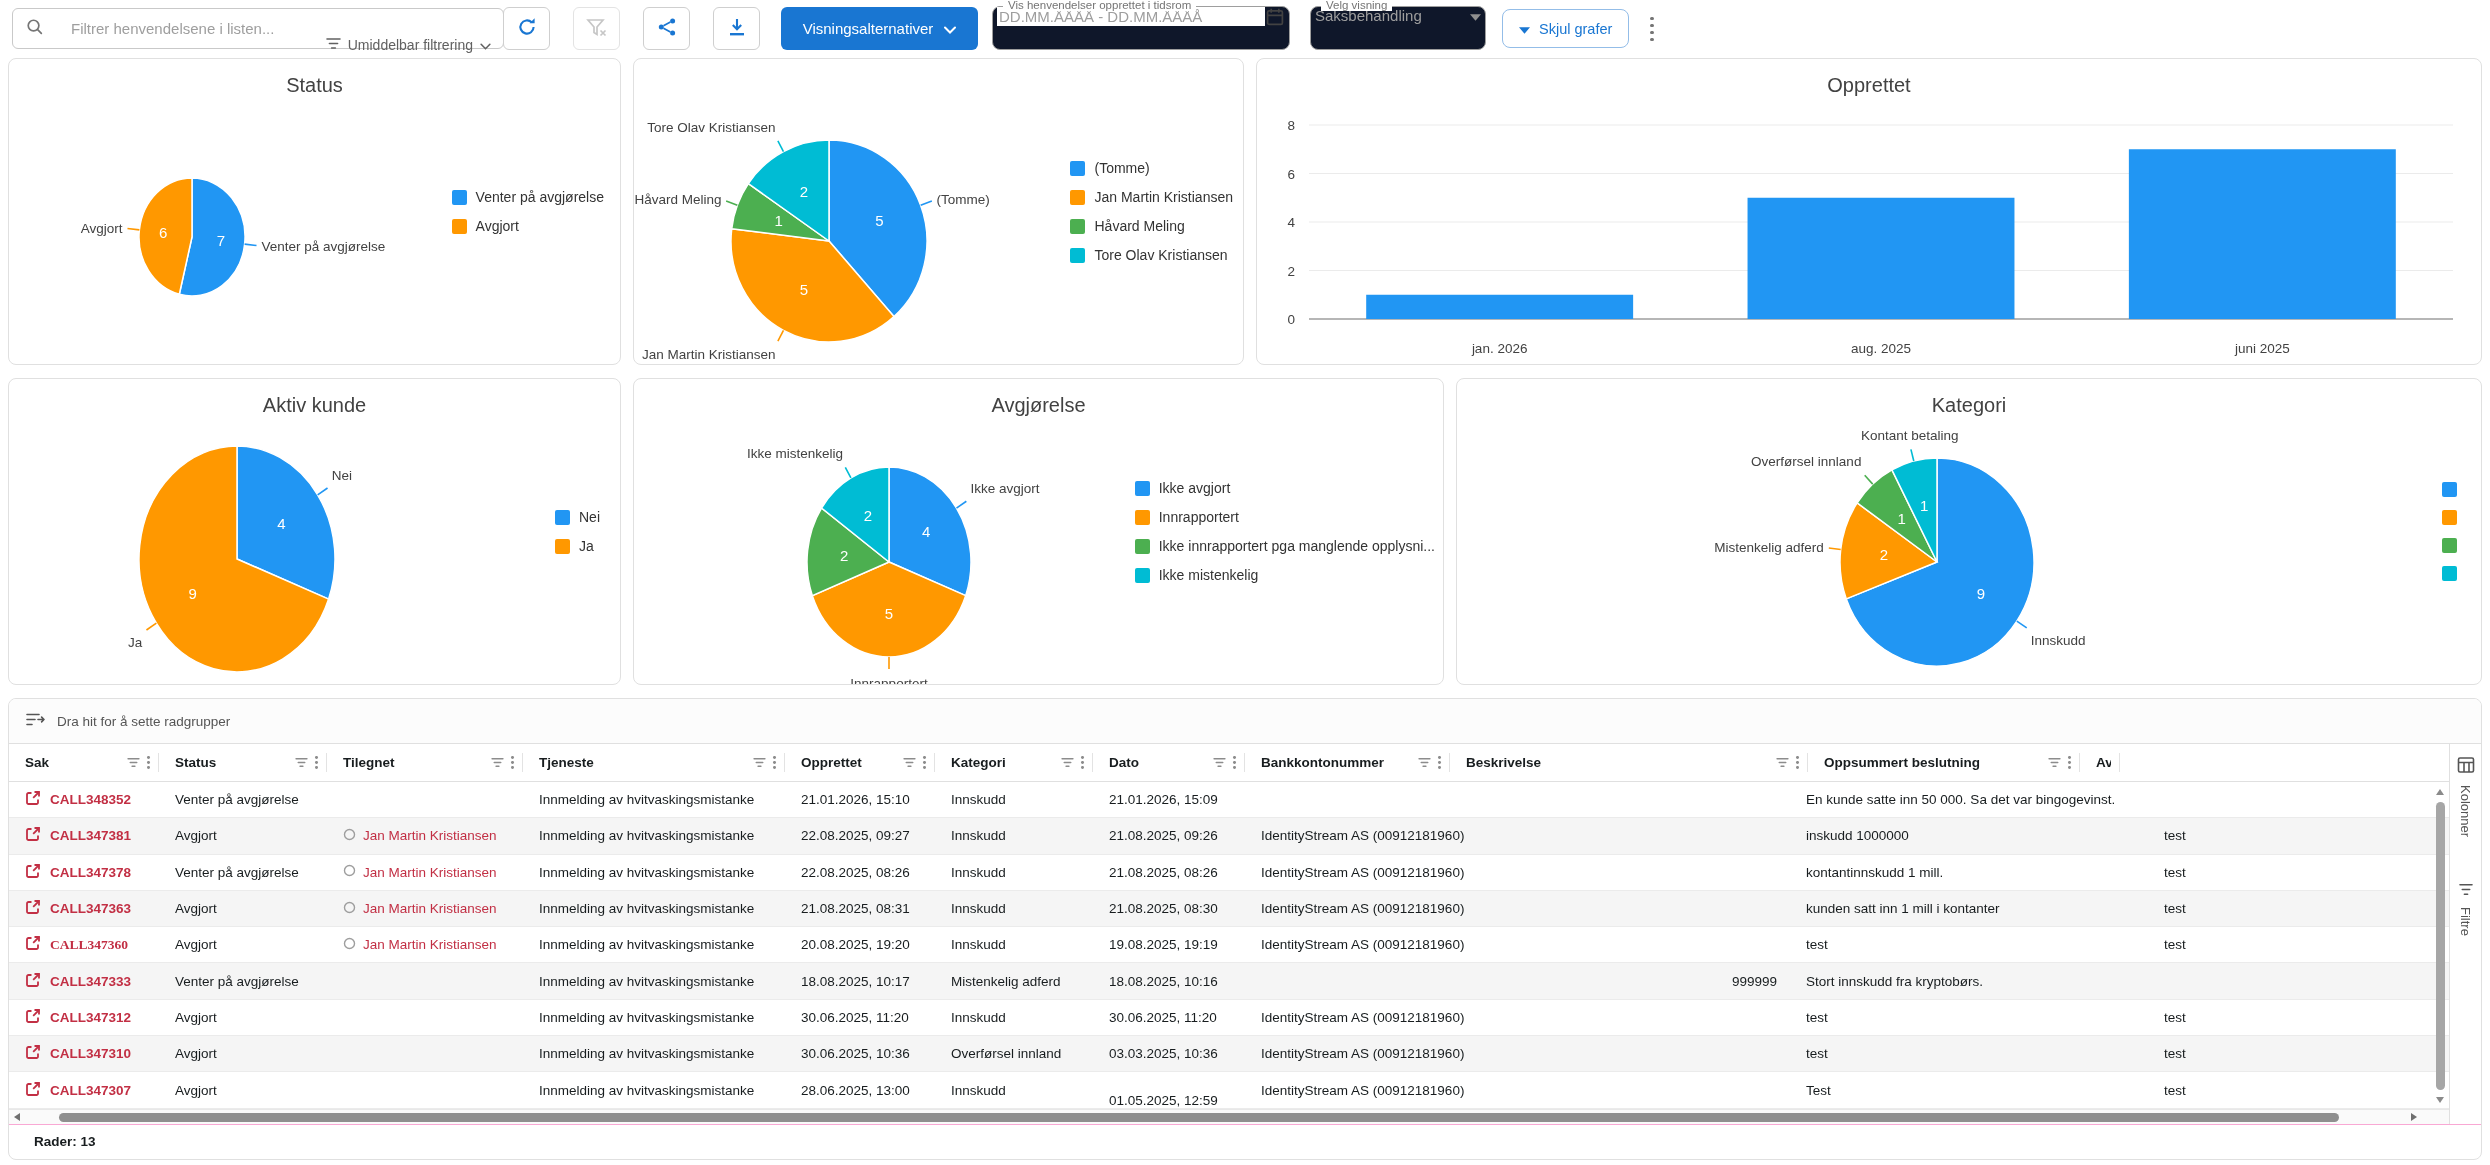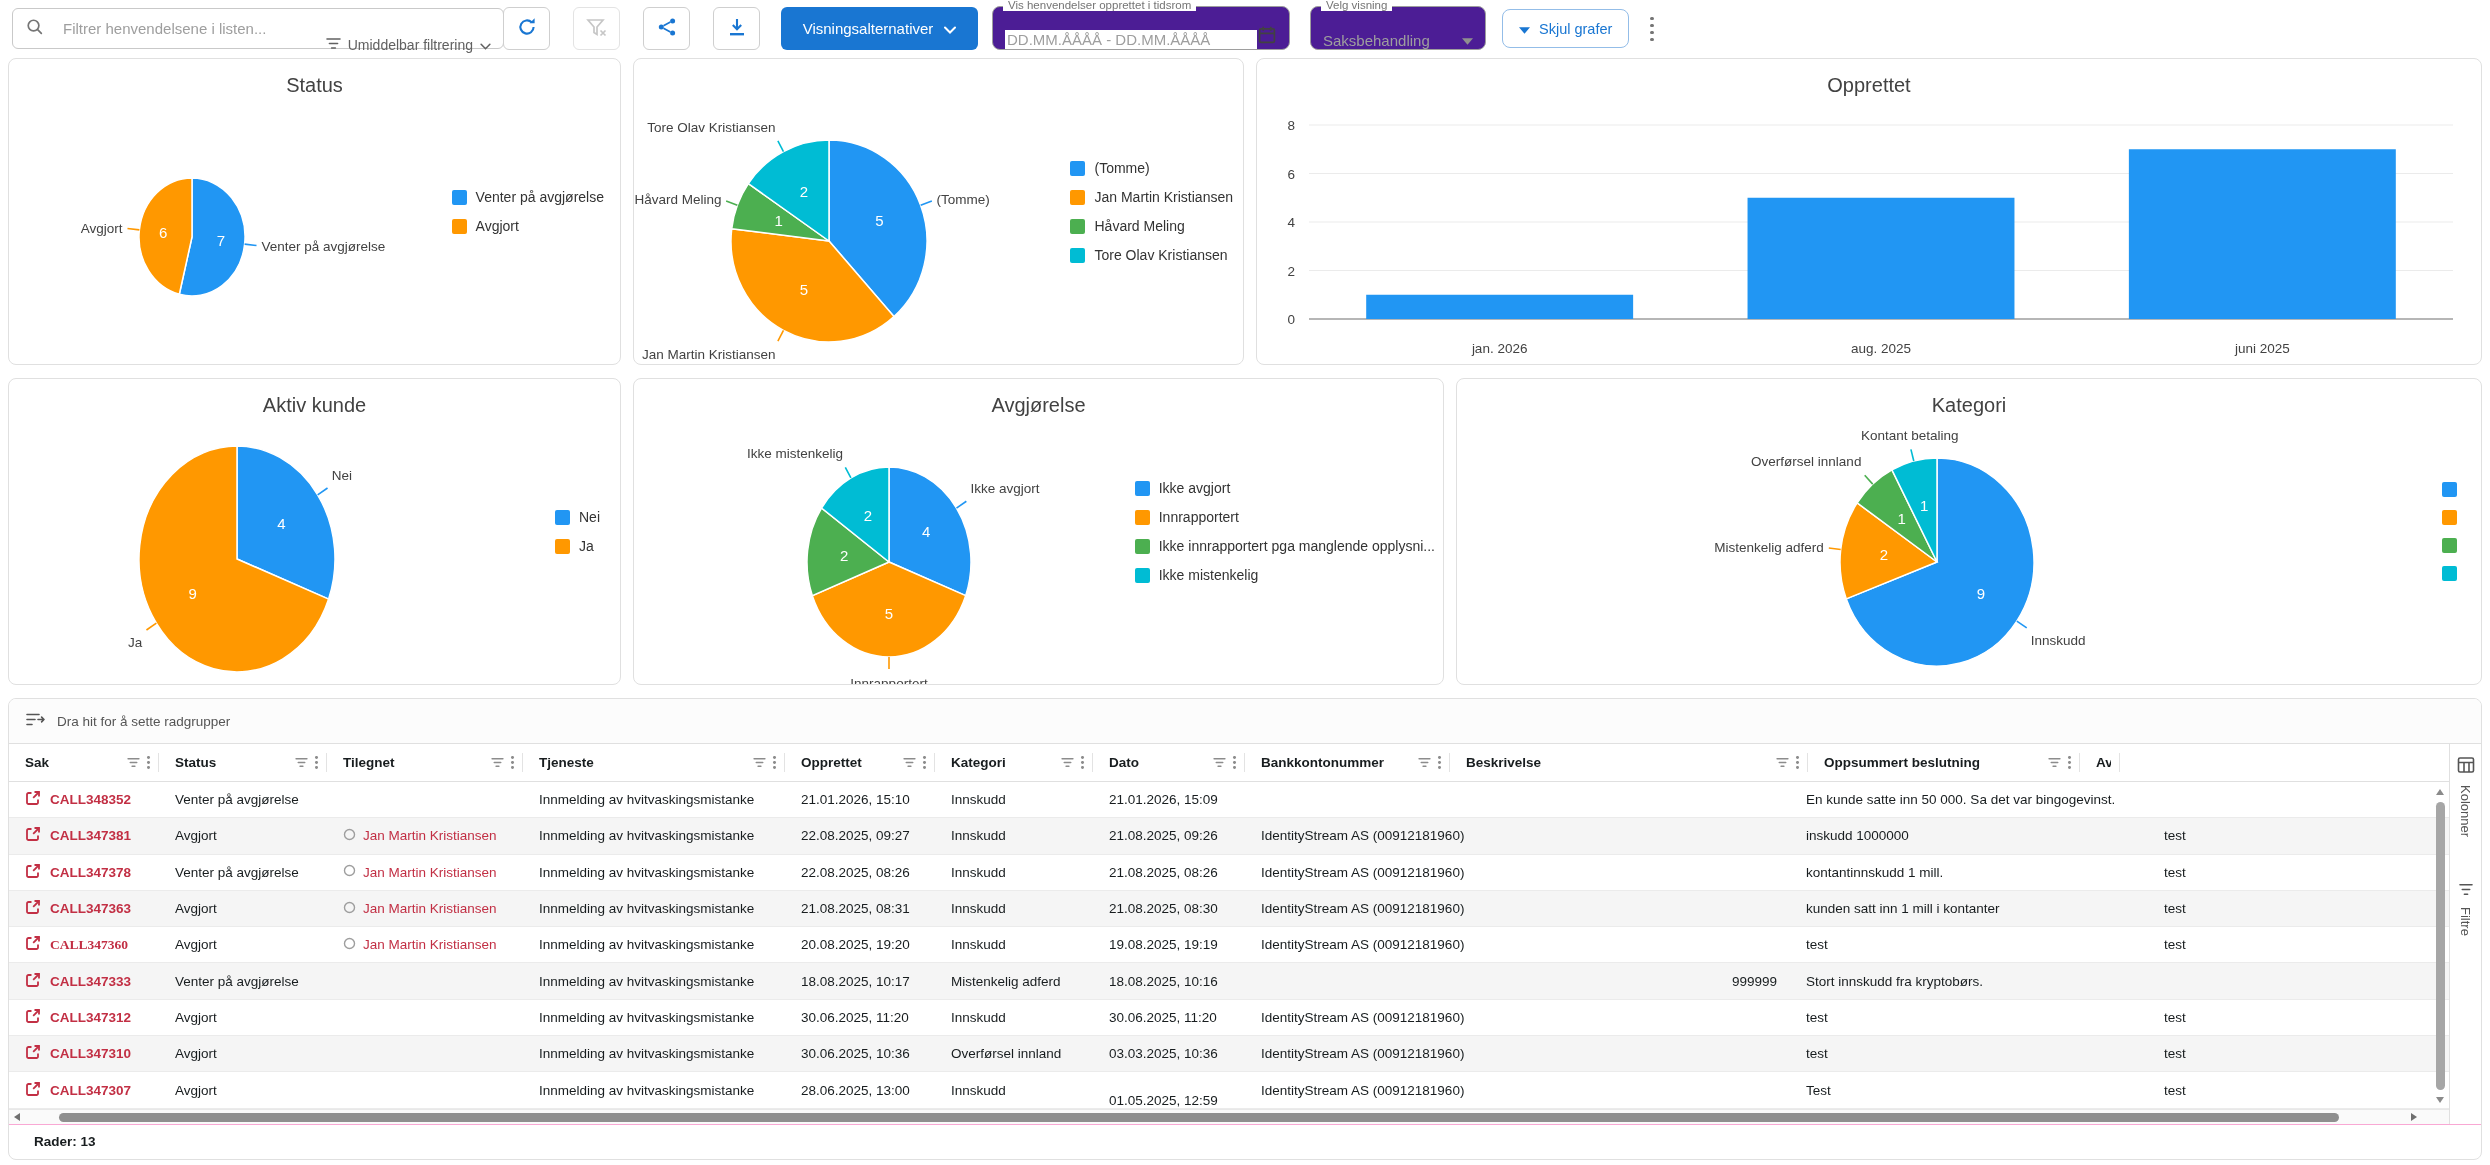--- a/index.html
+++ b/index.html
@@ -5,30 +5,30 @@
   * { box-sizing: border-box; }
   html,body { margin:0; padding:0; }
   body {
     width:2490px; height:1165px; background:#fff; overflow:hidden;
     font-family:"Liberation Sans", sans-serif; color:#181d1f;
   }
   
   .toolbar { position:relative; height:57px; }
   .search-box { position:absolute; left:12px; top:8px; width:492px; height:41px;
     border:1px solid #c9c9c9; border-radius:6px; display:flex; align-items:center; padding:0 12px; background:#fff; }
-  .search-box input { border:none; outline:none; flex:1; font-size:15px; margin-left:17px; font-family:inherit; color:#333; min-width:0; }
+  .search-box input { border:none; outline:none; flex:1; font-size:15px; margin-left:25px; font-family:inherit; color:#333; min-width:0; }
   .search-box input::placeholder { color:#9e9e9e; }
   .instant-filter { display:flex; align-items:center; gap:7px; color:#616161; font-size:14px; white-space:nowrap;margin-top:33px; }
   .icon-btn { position:absolute; top:7px; width:47px; height:43px; border:1px solid #cfcfcf; border-radius:6px;
     background:#fff; display:flex; align-items:center; justify-content:center; }
   .icon-btn.disabled { border-color:#e3e3e3; }
   .primary-btn { position:absolute; left:781px; top:7px; width:197px; height:43px; background:#1976d2; color:#fff;
     border:none; border-radius:6px; font-size:15px; font-family:inherit; display:flex; align-items:center; justify-content:center; gap:11px; }
   .field { position:absolute; top:6px; height:44px; border:1px solid #9e9e9e; border-radius:8px;
-    display:flex; align-items:flex-end; padding:0 12px; background:#4c1d95; }
+    display:flex; align-items:flex-start; padding:0 4px; background:#0f172a; }
   .field-label { position:absolute; top:-8px; left:10px; background:#fff; padding:0 5px; font-size:11.5px; color:#757575; white-space:nowrap; }
   #date-field { left:992px; width:298px; }
   #date-field input { border:none; outline:none; flex:1; font-size:15px; font-family:inherit; color:#333; min-width:0; }
   #date-field input::placeholder { color:#9e9e9e; }
   #view-field { left:1310px; width:176px; }
   #view-field .select-value { flex:1; font-size:15px; color:#9e9e9e; }
   .outline-btn { position:absolute; left:1502px; top:9px; height:39px; padding:0 16px;
     border:1.5px solid #93bde8; border-radius:8px; background:#fff; color:#1976d2; font-size:14.5px; font-family:inherit;
     display:flex; align-items:center; gap:9px; }
   .kebab { position:absolute; left:1642px; top:12px; width:20px; height:34px; display:flex; flex-direction:column;

